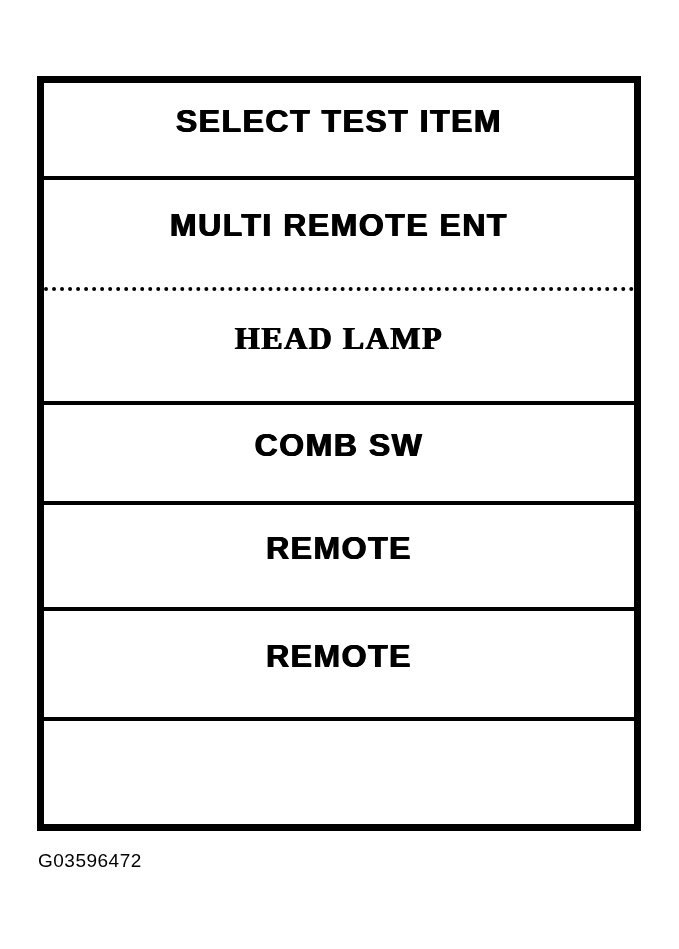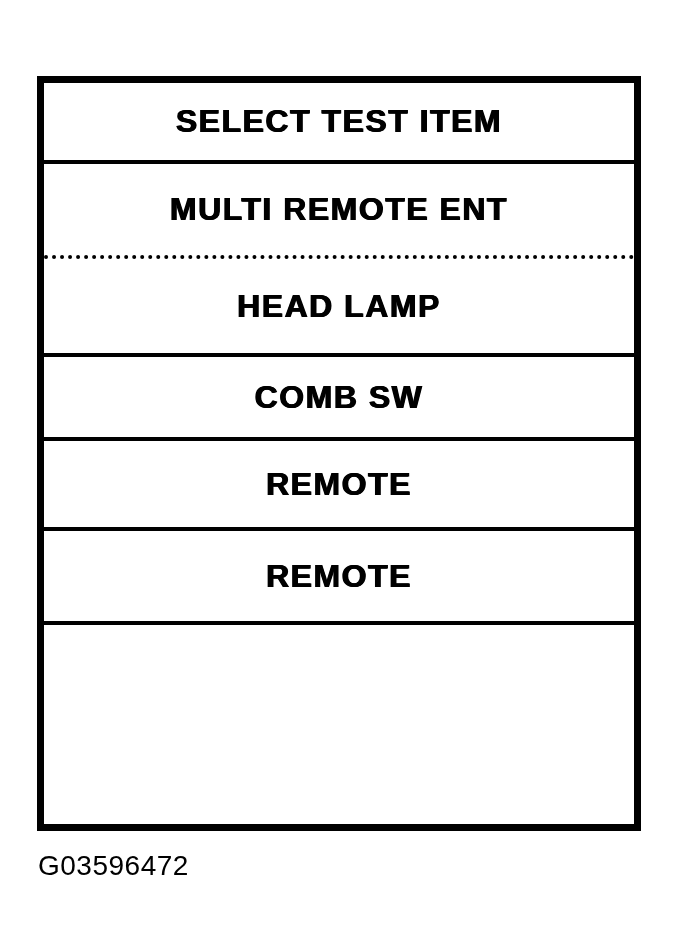--- a/index.html
+++ b/index.html
@@ -19,53 +19,54 @@
     position: absolute;
     left: 37px;
     top: 76px;
     width: 604px;
     height: 755px;
     border: 7px solid #000000;
     box-sizing: border-box;
     display: flex;
     flex-direction: column;
     background: #ffffff;
+    gap: 16px;
   }
   .row {
     box-sizing: border-box;
     display: flex;
     align-items: center;
     justify-content: center;
     flex: 0 0 auto;
   }
   .row .label {
     font-weight: bold;
     font-size: 32px;
     letter-spacing: 1.5px;
     white-space: nowrap;
     
     text-shadow: 0.6px 0 0 #000, -0.6px 0 0 #000;
   }
   .divider-solid { border-top: 4px solid #000000; }
-  .divider-dotted { border-top: 4px dotted #000000; }
+  .divider-dotted { border-top: 4px dotted #000000; font-family: Liberation Serif, serif; }
 
   .r1 { height: 77px; }
   .r2 { height: 95px; align-items: center; }
   .r3 { height: 98px; }
   .r4 { height: 84px; }
   .r5 { height: 90px; }
   .r6 { height: 100px; }
   .r7 { height: 94px; }
   .r8 { flex: 1 1 auto; }
 
   .caption {
     position: absolute;
     left: 38px;
     top: 850px;
-    font-size: 28px;
+    font-size: 19px;
     font-weight: normal;
     letter-spacing: 0.5px;
     color: #000000;
   }
 </style>
 </head>
 <body>
 
 <div class="page">
 

